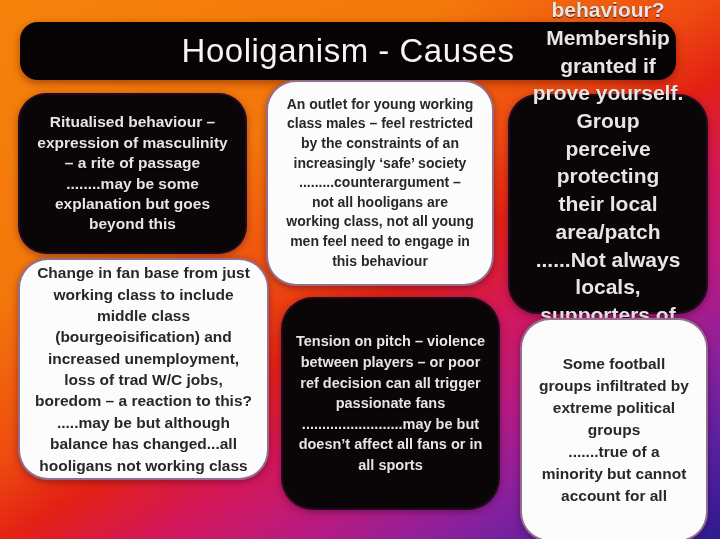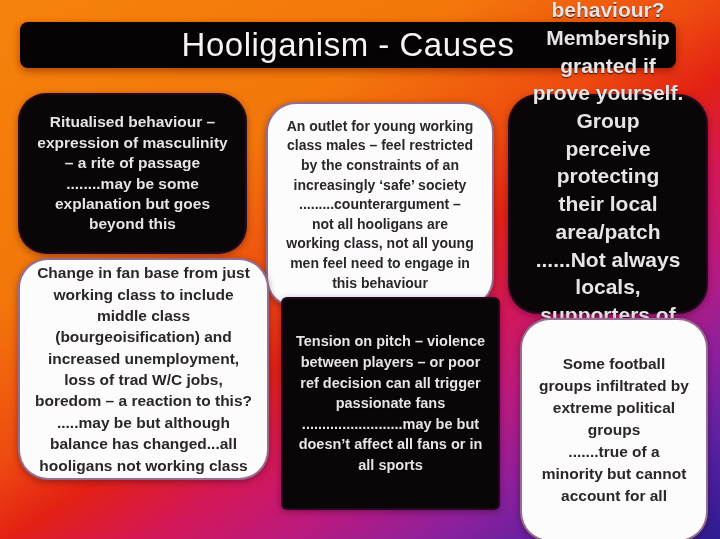--- a/index.html
+++ b/index.html
@@ -16,23 +16,23 @@
       #e32114 54%,
       #d41757 63%,
       #bb1a7e 72%,
       #8f209c 81%,
       #5b21a2 90%,
       #2c1b92 100%);
   }
   .title-box {
     position: absolute;
     left: 20px; top: 22px;
-    width: 656px; height: 46px;
+    width: 656px; height: 58px;
     background: #070304;
-    border-radius: 8px;
+    border-radius: 18px;
     box-shadow: 0 3px 8px rgba(80,0,0,0.45);
     display: flex; align-items: center; justify-content: center;
   }
   .title-text {
     color: #f5f3f3;
     font-size: 33px;
     font-weight: 400;
     letter-spacing: 0.5px;
     text-shadow: 1px 1px 2px rgba(0,0,0,0.8);
   }
@@ -56,30 +56,30 @@
   .box.white {
     background: #fdfcfd;
     border: 2px solid rgba(94,33,82,0.65);
     box-shadow: 0 2px 7px rgba(40,0,30,0.4);
   }
   .box.white .box-text { color: #2b262a; }
 
   .b1 { left: 18px;  top: 93px;  width: 229px; height: 161px; border-radius: 28px; }
   .b1 .box-text { font-size: 15.5px; line-height: 1.32; }
 
-  .b2 { left: 266px; top: 102px;  width: 228px; height: 206px; border-radius: 30px; justify-content: center; }
+  .b2 { left: 266px; top: 80px;  width: 228px; height: 206px; border-radius: 30px; justify-content: center; }
   .b2 .box-text { font-size: 14px; line-height: 1.4; }
 
   .b3 { left: 508px; top: 94px;  width: 200px; height: 220px; border-radius: 30px; }
   .b3 .box-text { font-size: 21px; line-height: 1.32; }
 
   .b4 { left: 18px;  top: 258px; width: 251px; height: 222px; border-radius: 30px; }
   .b4 .box-text { font-size: 15.5px; line-height: 1.38; }
 
-  .b5 { left: 281px; top: 297px; width: 219px; height: 213px; border-radius: 6px; }
+  .b5 { left: 281px; top: 297px; width: 219px; height: 213px; border-radius: 32px; }
   .b5 .box-text { font-size: 14.5px; line-height: 1.42; }
 
   .b6 { left: 520px; top: 318px; width: 188px; height: 224px; border-radius: 30px; }
   .b6 .box-text { font-size: 15.5px; line-height: 1.42; }
 </style>
 </head>
 <body>
 
 <div class="slide">
 

